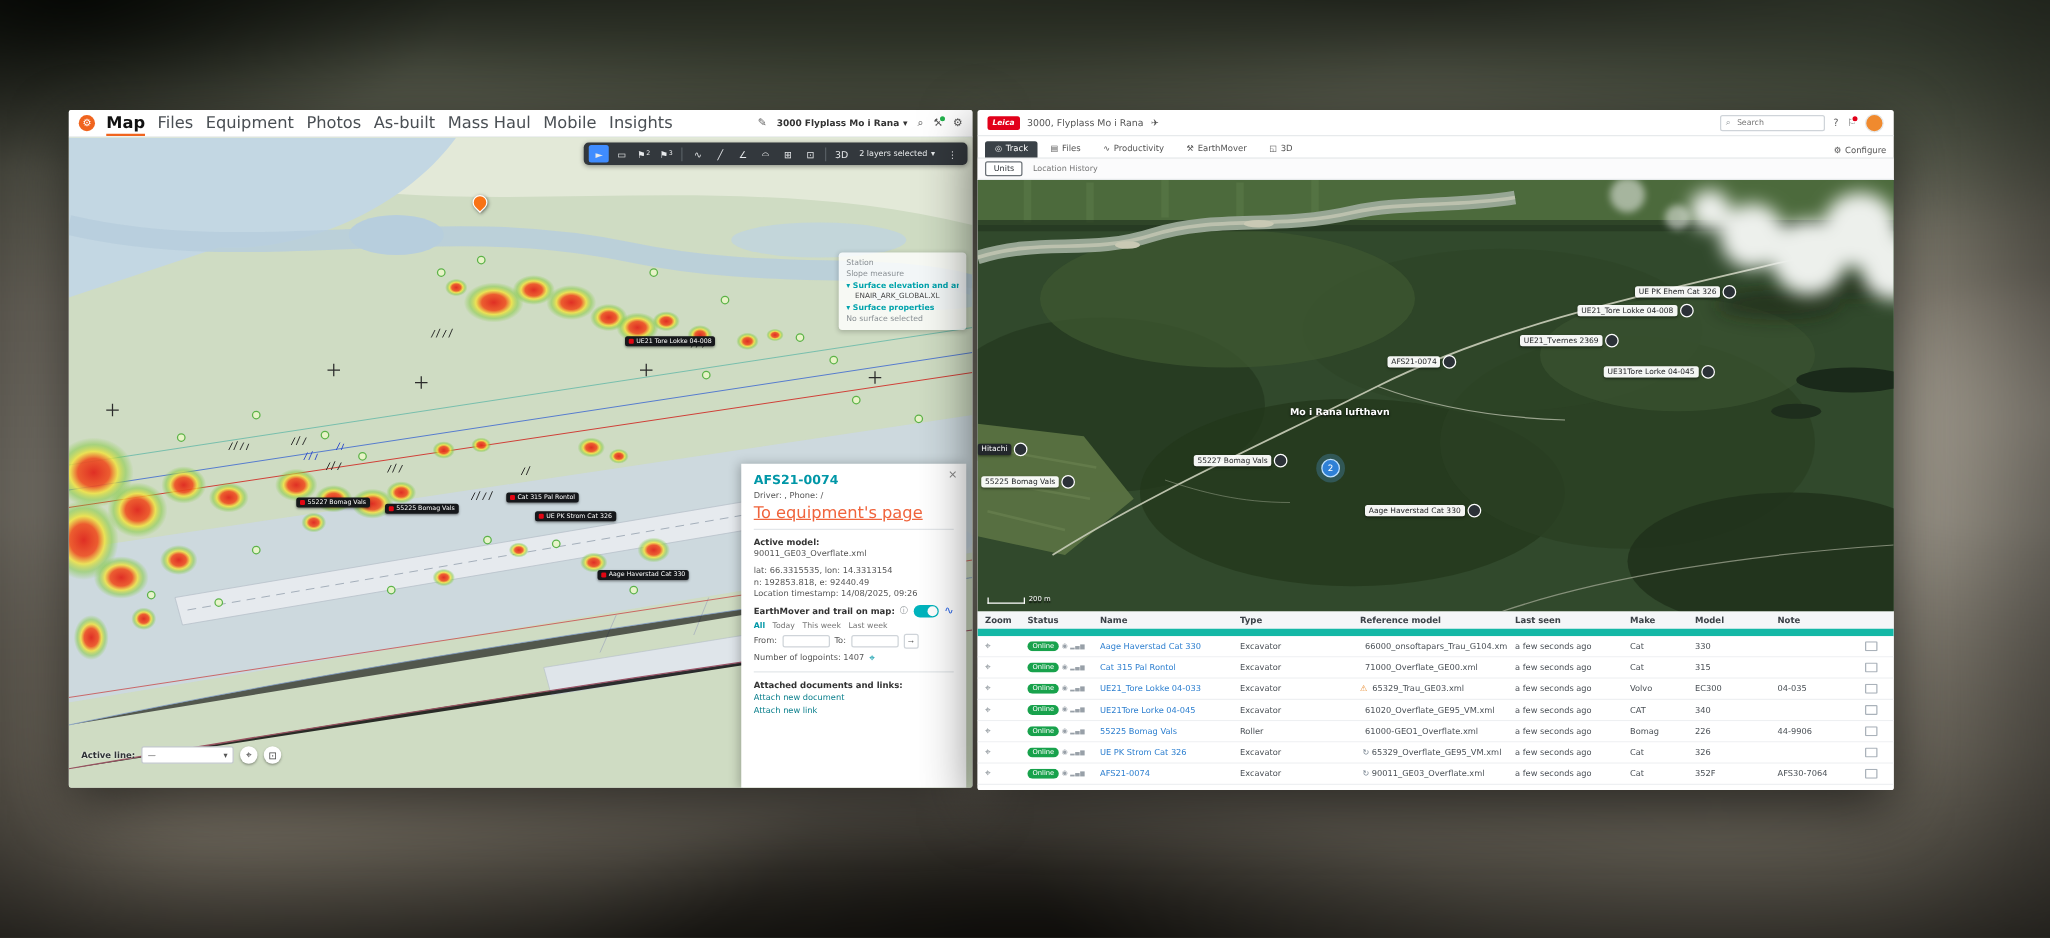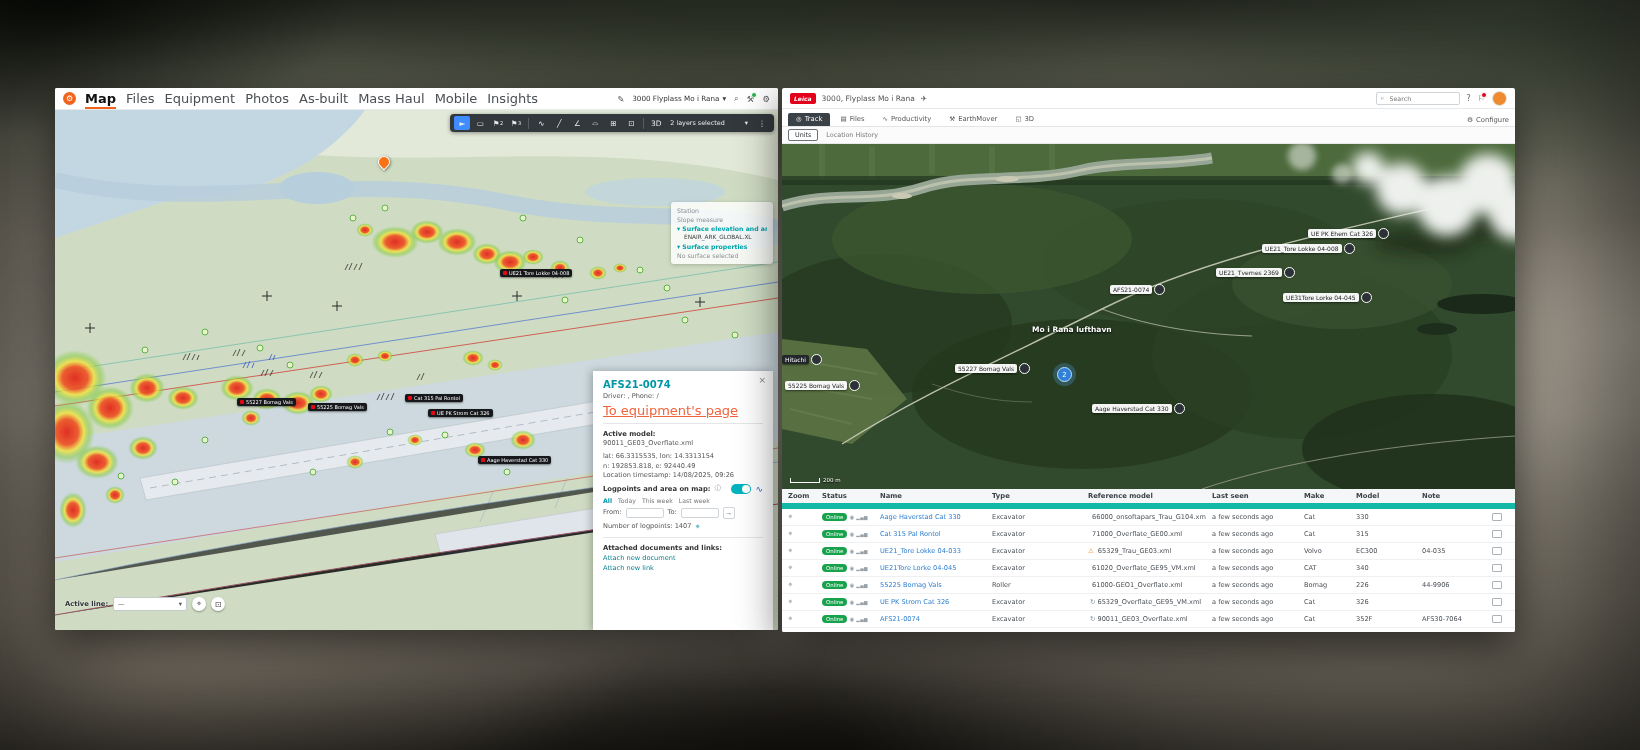--- a/index.html
+++ b/index.html
@@ -25,32 +25,32 @@
   .lt-bar{height:21px;display:flex;align-items:center;gap:9px;padding:0 8px;background:#fff;border-bottom:1px solid #e8eaec;}
   .logo{width:13px;height:13px;border-radius:50%;background:#f0641e;color:#fff;font-size:8px;
         display:flex;align-items:center;justify-content:center;flex:none;}
   .lt-nav{display:flex;gap:10px;align-items:center;}
   .nav-item{font-size:13px;color:#4a4f54;cursor:pointer;line-height:20px;}
   .nav-item.active{color:#111;font-weight:bold;box-shadow:inset 0 -2px 0 #f0641e;}
   .lt-right{margin-left:auto;display:flex;align-items:center;gap:8px;}
   .hicon{font-size:8.5px;color:#555;cursor:pointer;position:relative;}
   .hicon.badged::after{content:"";position:absolute;top:-2px;right:-3px;width:4px;height:4px;border-radius:50%;
         background:#22b14c;border:1px solid #fff;}
-  .proj{display:flex;gap:3px;align-items:flex-end;font-size:7.2px;color:#333;font-weight:400;cursor:pointer;}
+  .proj{display:flex;gap:3px;align-items:flex-end;font-size:7.2px;color:#333;font-weight:700;cursor:pointer;}
   .lt-map{position:relative;width:723px;height:521px;background:#cfdcc3;overflow:hidden;}
   .mapsvg{position:absolute;inset:0;}
   
   .mtool{position:absolute;top:4px;right:4px;height:18px;background:#33383d;border-radius:4px;
          display:flex;align-items:center;gap:2px;padding:0 4px;box-shadow:0 1px 4px rgba(0,0,0,.4);}
   .tbtn{min-width:14px;height:14px;border-radius:2px;color:#e8eaec;font-size:7.5px;display:flex;
         align-items:center;justify-content:center;cursor:pointer;padding:0 1px;}
   .tbtn.active{background:#3f8cff;}
   .tbtn b{font-size:5px;font-weight:normal;margin-left:1px;}
   .tsep{width:1px;height:11px;background:#565c62;margin:0 2px;}
-  .tlayers{display:flex;gap:20px;align-items:center;color:#e8eaec;font-size:6.4px;padding:0 4px;cursor:pointer;}
+  .tlayers{display:flex;gap:3px;align-items:center;color:#e8eaec;font-size:6.4px;padding:0 4px;cursor:pointer;}
   
   .lpanel{position:absolute;top:92px;right:5px;width:90px;background:rgba(255,255,255,.82);
           border-radius:3px;padding:4px 6px;box-shadow:0 1px 4px rgba(0,0,0,.2);}
   .lp-row{font-size:6.2px;color:#8a9094;line-height:9px;cursor:pointer;white-space:nowrap;overflow:hidden;}
   .lp-row.teal{color:#00a3ad;font-weight:600;}
   .lp-row.file{color:#444;font-size:5.8px;padding-left:7px;}
   
   .lchip{position:absolute;display:flex;align-items:center;gap:2px;background:#16181b;color:#fff;
          border-radius:2px;padding:1px 3px;font-size:5px;white-space:nowrap;cursor:pointer;
          box-shadow:0 1px 2px rgba(0,0,0,.45);}
@@ -384,21 +384,21 @@
         <div class="dtitle">AFS21-0074</div>
         <div class="dtext">Driver: , Phone: /</div>
         <a class="dlink">To equipment's page</a>
         <hr>
         <div class="dlabel">Active model:</div>
         <div class="dtext">90011_GE03_Overflate.xml</div>
         <div class="dtext sp">lat: 66.3315535, lon: 14.3313154</div>
         <div class="dtext">n: 192853.818, e: 92440.49</div>
         <div class="dtext">Location timestamp: 14/08/2025, 09:26</div>
         <div class="drow">
-          <span class="dlabel">Logpoints and area on map:</span>
+          <span class="dlabel">EarthMover and trail on map:</span>
           <span class="info">ⓘ</span>
           <span class="toggle"></span>
           <span class="trail">∿</span>
         </div>
         <div class="dfilters">
 
         <span class="fitem sel">All</span>
             <span class="fitem">Today</span>
             <span class="fitem">This week</span>
             <span class="fitem">Last week</span>

